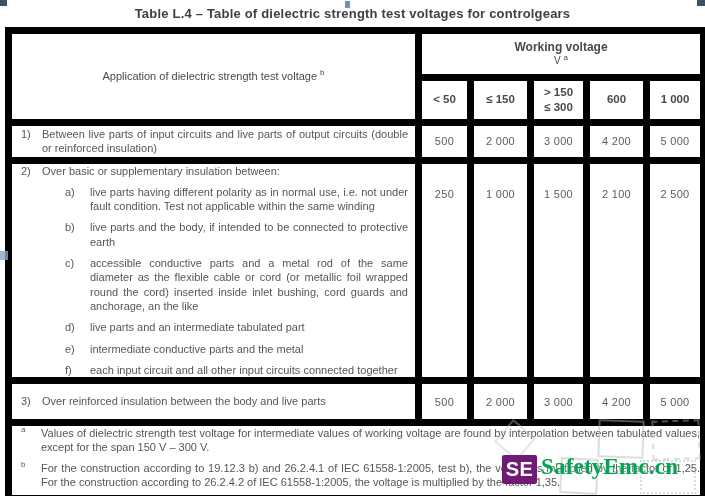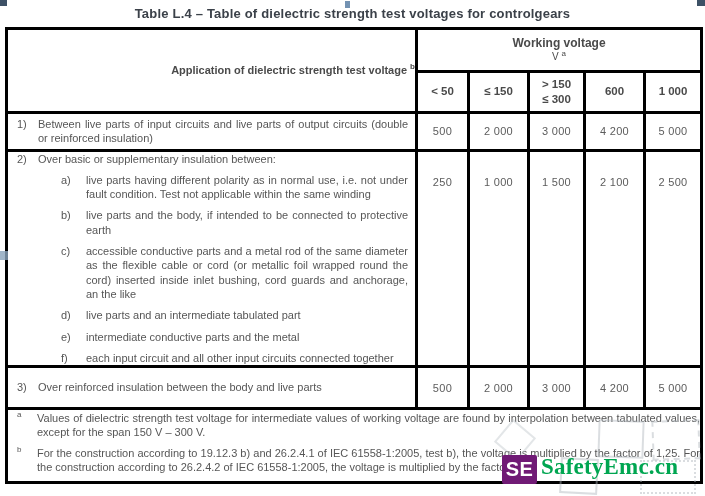--- a/index.html
+++ b/index.html
@@ -29,34 +29,34 @@
     font-size:11px;
     color:#565656;
   }
   table.l4 col.c-app{width:410px;}
   table.l4 col.c1{width:52px;}
   table.l4 col.c2{width:60px;}
   table.l4 col.c3{width:56px;}
   table.l4 col.c4{width:60px;}
   table.l4 col.c5{width:57px;}
   table.l4 td, table.l4 th{
-    border:3px solid #000000;
+    border:7px solid #000000;
     padding:0;
     vertical-align:middle;
   }
   
   table.l4{border:2px solid #3c3c3c;}
   td.app-head{border-right:2px solid #3c3c3c;}
   td.app-cell{border-right:2px solid #3c3c3c;}
   tr.r1 > td, tr.r3 > td{border-top:2px solid #3c3c3c;}
   tr.fnrow > td{border-top:2px solid #3c3c3c;}
   
   td.app-head{
-    text-align:right;
-    font-weight:bold;
+    text-align:center;
+    font-weight:normal;
     color:#4a4a4a;
     font-size:11px;
   }
   td.wv-head{
     height:40px;
     text-align:center;
     font-weight:bold;
     color:#4a4a4a;
     font-size:12px;
     line-height:1.25;

